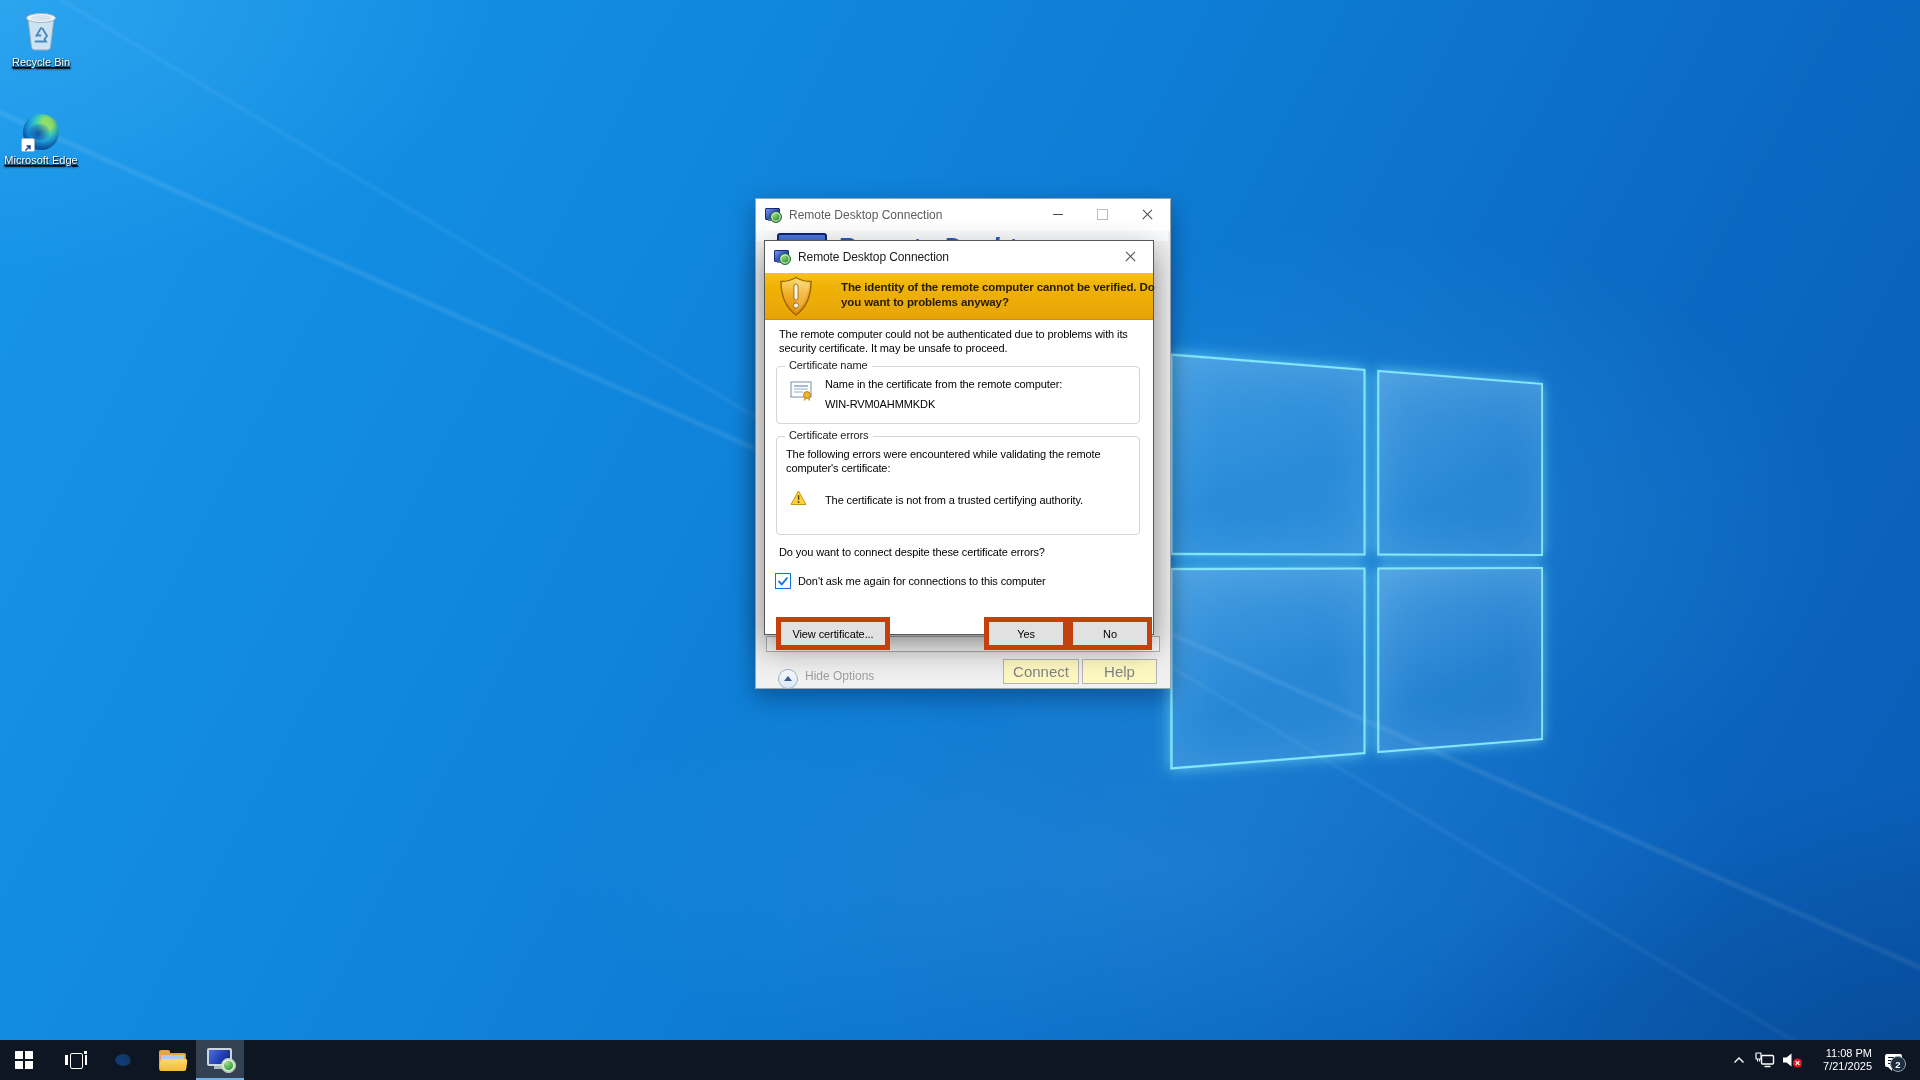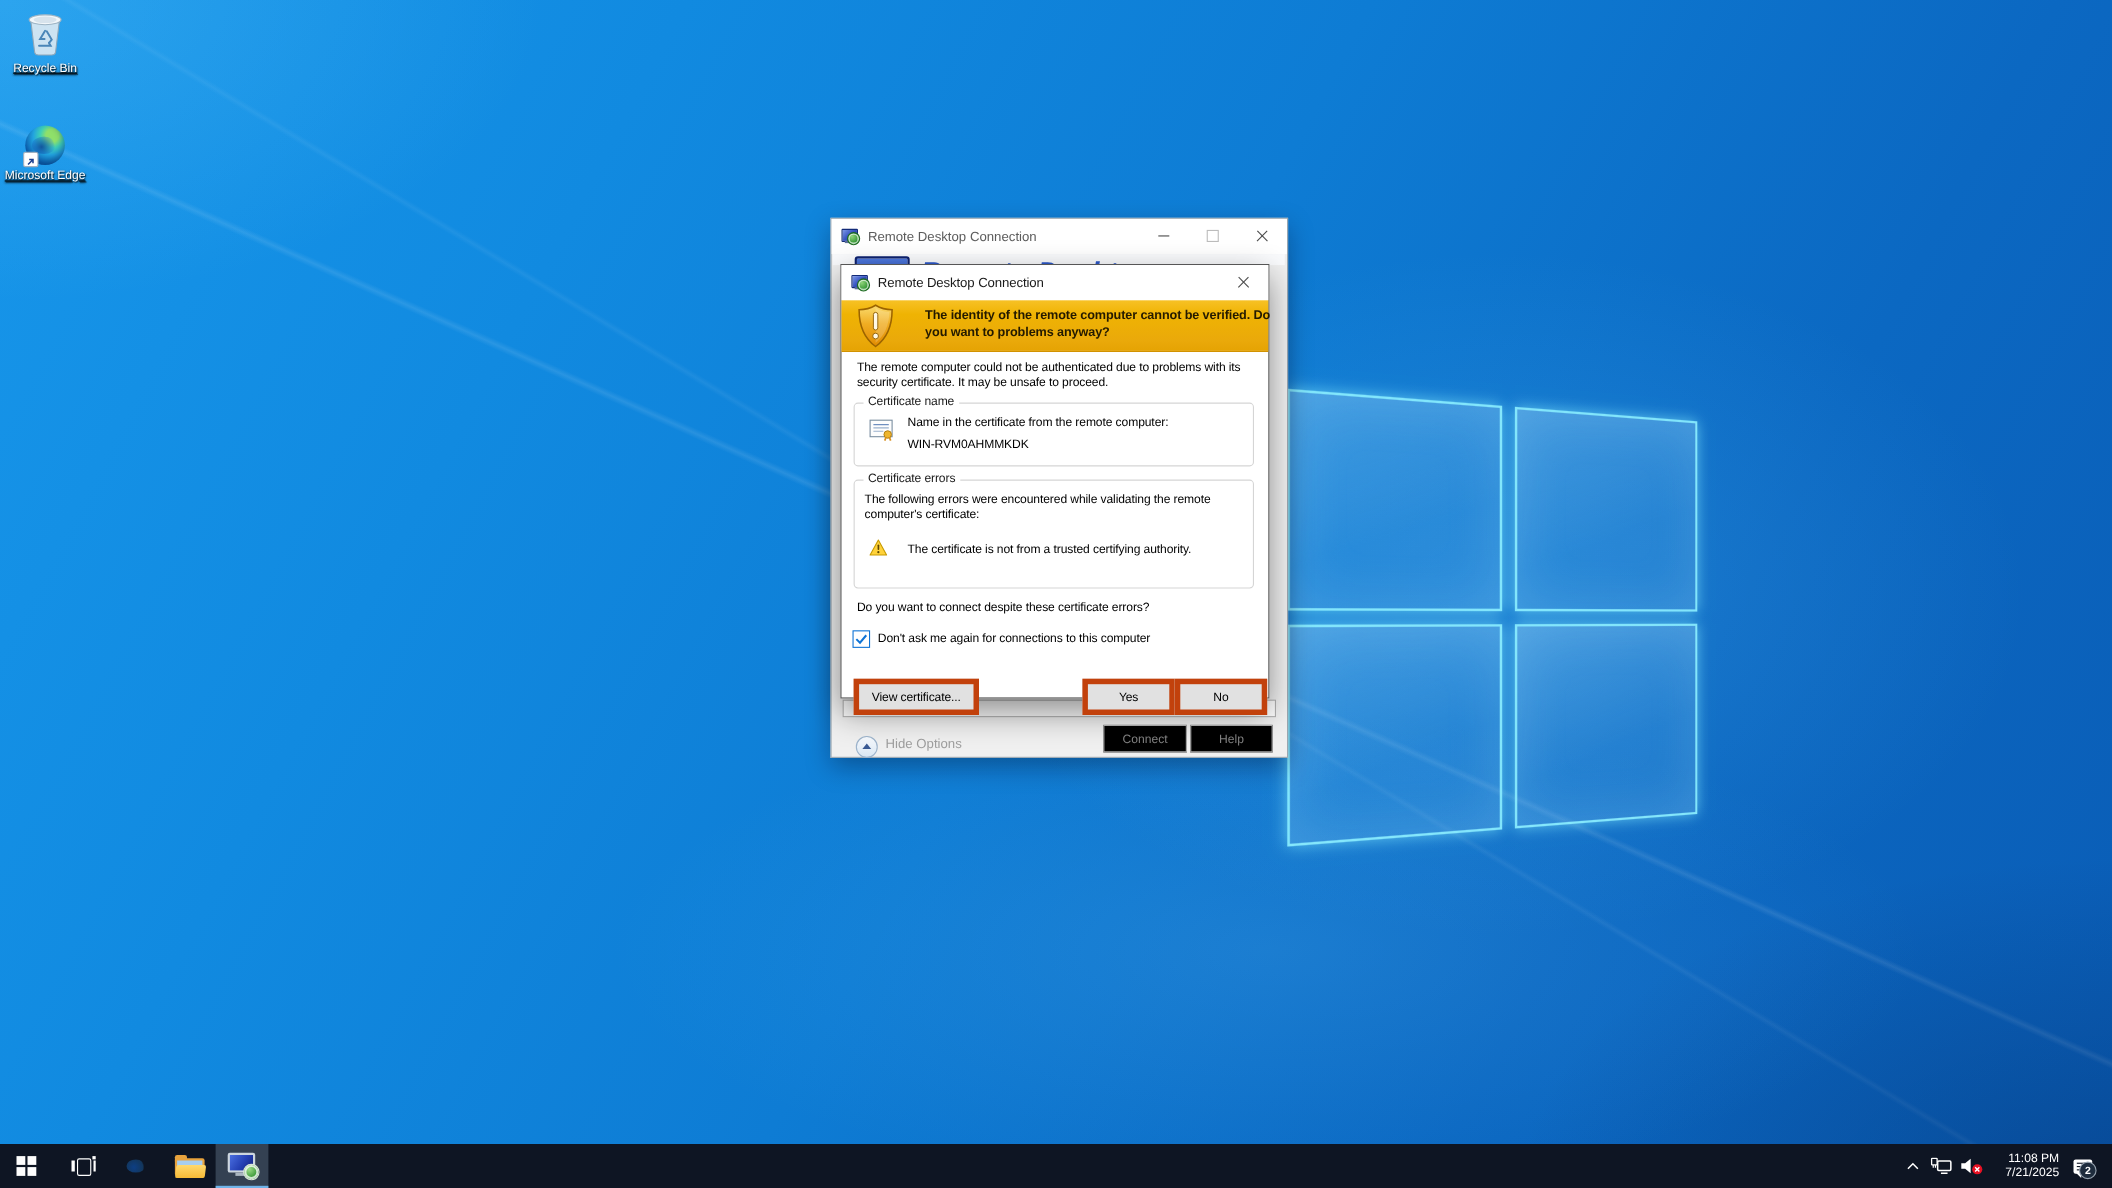--- a/index.html
+++ b/index.html
@@ -66,22 +66,22 @@
   .mstsc-banner .bigtext{position:absolute;left:80px;top:1px;font-size:26px;font-weight:bold;font-style:italic;
     color:#2b57c8;white-space:nowrap;letter-spacing:0.5px;}
   .panel-strip{position:absolute;left:10px;top:437px;width:392px;height:14px;background:#fff;border:1px solid #b2b2b2;}
 
   .win-bottom{position:absolute;left:0;top:460px;width:100%;height:26px;}
   .hideopt{position:absolute;left:22px;top:0;display:flex;margin-top:10px;}
   .hideopt .circ{width:18px;height:18px;border-radius:50%;border:1px solid #9db4cc;
     background:linear-gradient(#f8fbff,#d9e6f2);display:flex;align-items:center;justify-content:center;}
   .hideopt .tri{width:0;height:0;border-left:4px solid transparent;border-right:4px solid transparent;border-bottom:5px solid #3a5a94;margin-top:-1px;}
   .hideopt .txt{margin-left:7px;font-size:12px;color:#9e9e9e;}
-  .btn-disabled{position:absolute;top:0;height:23px;background:#000000;border:1px solid #b4b4b4;
-    color:#838383;font-size:11px;display:flex;align-items:center;justify-content:center;}
+  .btn-disabled{position:absolute;top:0;height:23px;background:#fef9c3;border:1px solid #b4b4b4;
+    color:#838383;font-size:15px;display:flex;align-items:center;justify-content:center;}
 
   
   .dialog{position:absolute;left:764px;top:240px;width:388px;height:393px;background:#fff;
     border:1px solid #565656;box-shadow:0 12px 28px rgba(0,0,0,0.45);z-index:10;
     font-size:11px;letter-spacing:-0.1px;color:#000;}
   .dialog .titlebar{height:32px;}
   .dialog .t-text{color:#1a1a1a;}
   .warnbanner{position:absolute;left:0;top:32px;width:100%;height:46px;
     background:linear-gradient(#f7c125 0%,#efb303 28%,#eaa90a 80%,#e5a303 100%);
     border-bottom:1px solid #d29200;}

